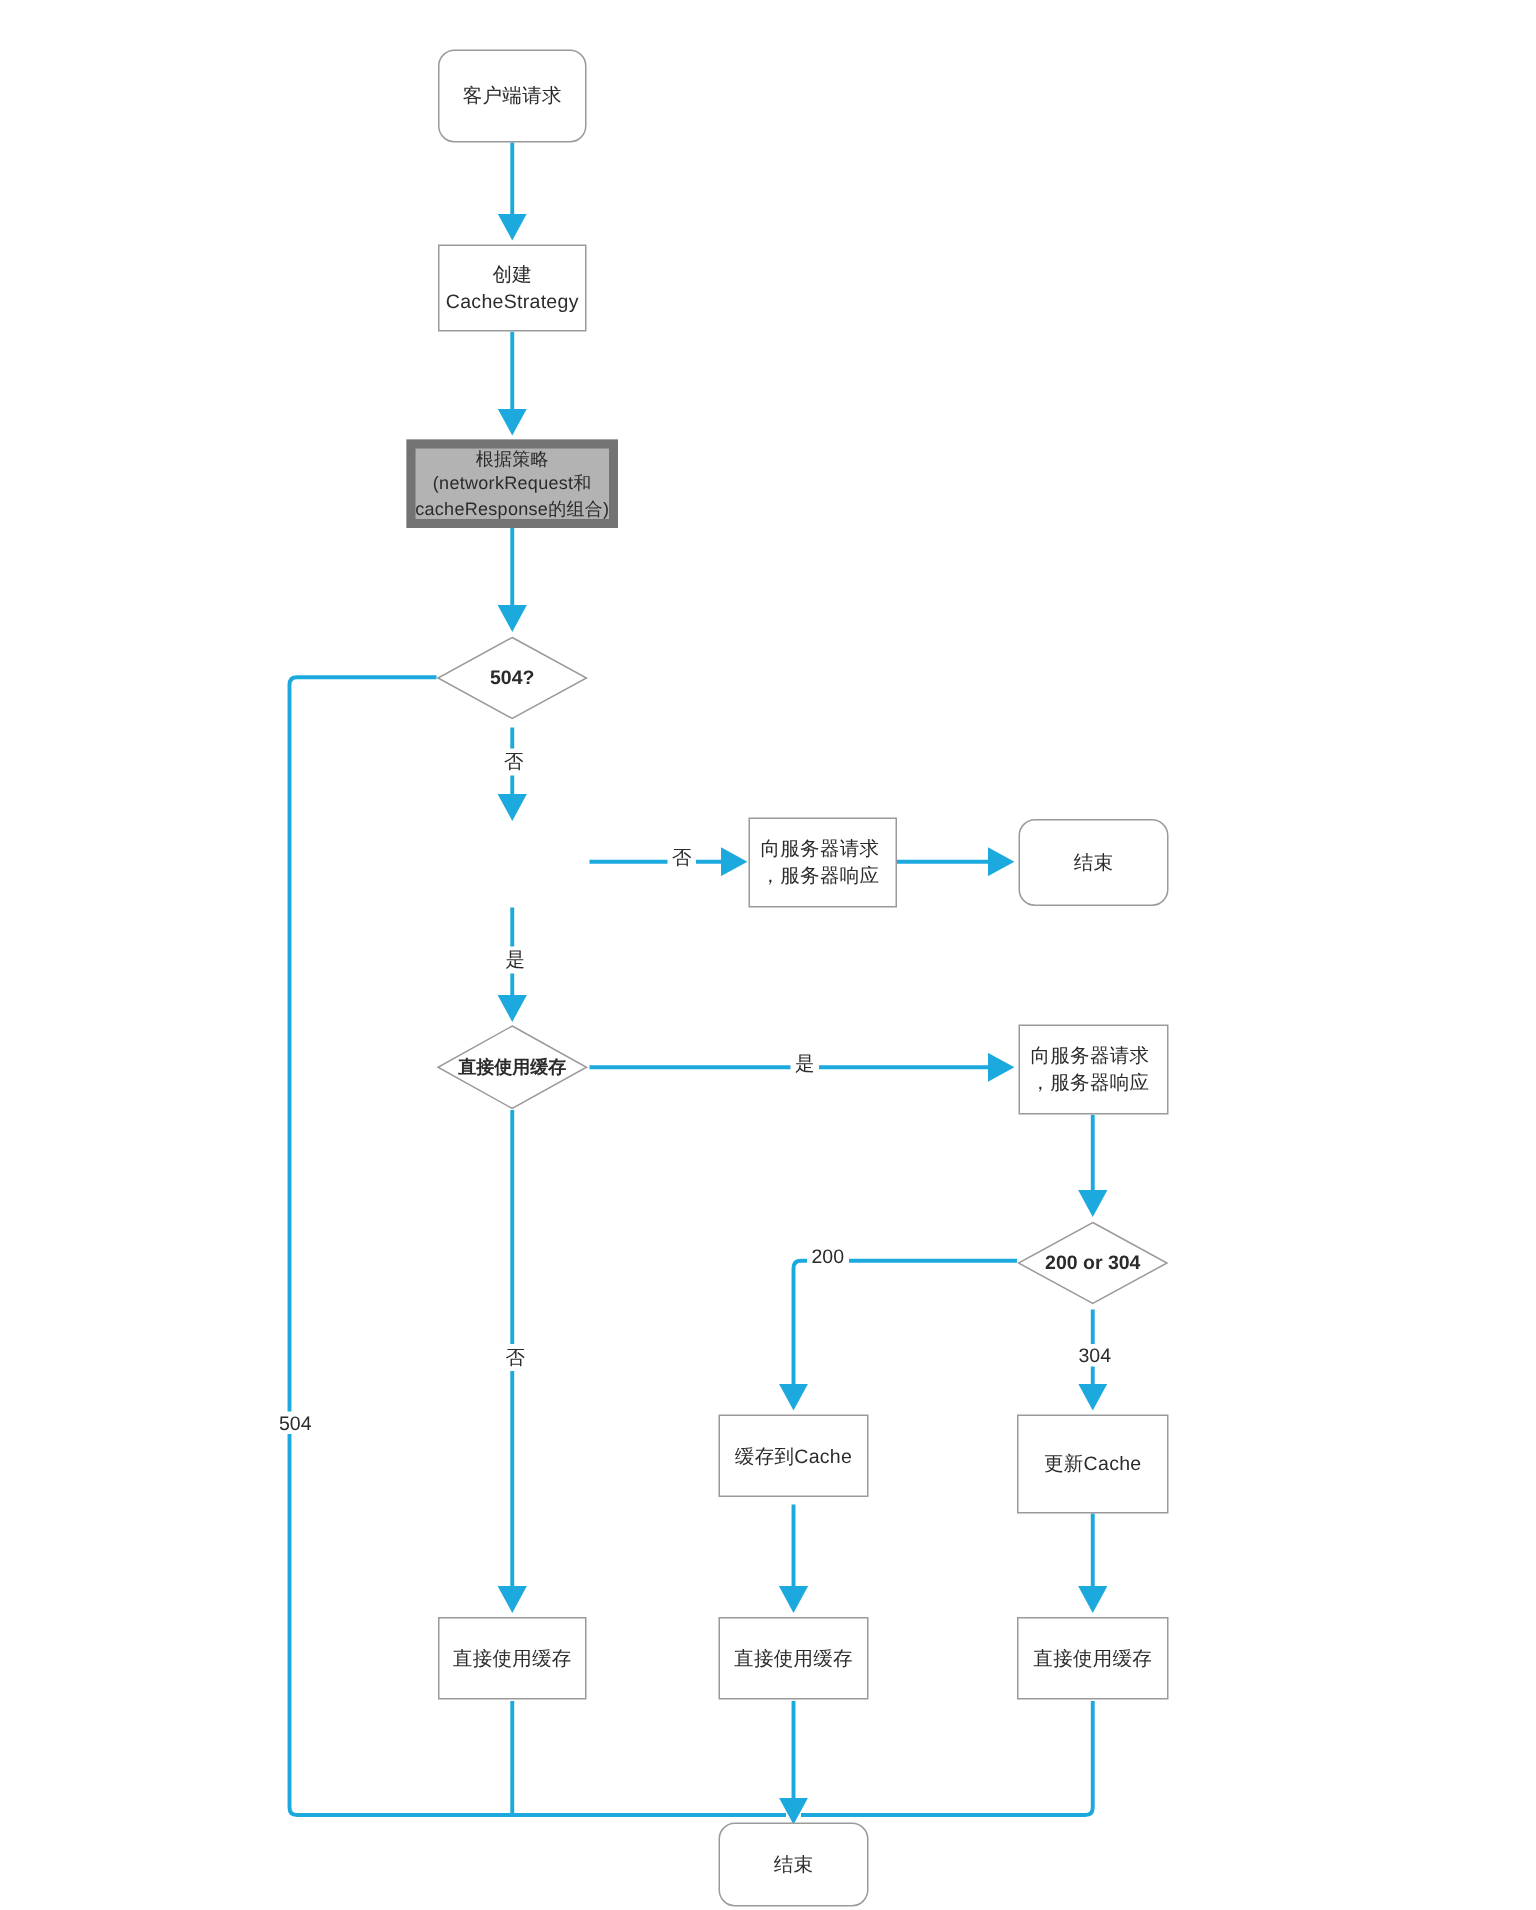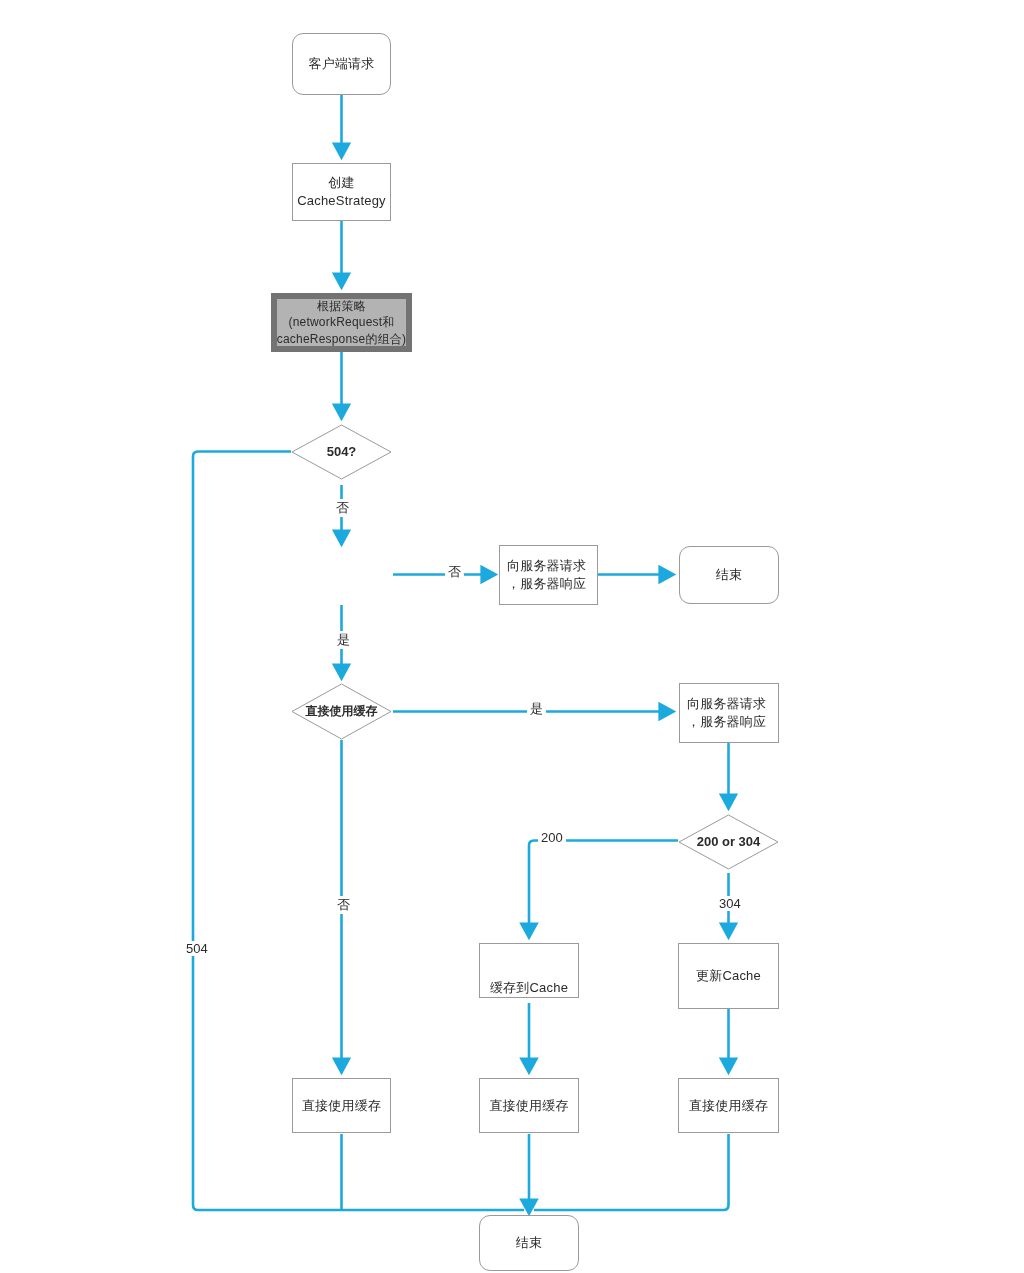--- a/index.html
+++ b/index.html
@@ -174,21 +174,21 @@
     <span>，服务器响应</span>
   </div>
 
   <div class="diamond-wrap" style="left:678px; top:814px; width:101px; height:56px;">
     <svg width="101" height="56" viewBox="0 0 101 56">
       <polygon points="50.5,1 100,28 50.5,55 1,28" fill="#ffffff" stroke="#9a9a9a" stroke-width="1"></polygon>
     </svg>
     <div class="dlabel">200 or 304</div>
   </div>
 
-  <div class="node rect" style="left:479px; top:943px; width:100px; height:55px;align-items:flex-end;">
+  <div class="node rect" style="left:479px; top:943px; width:100px; height:55px;">
     <span>缓存到Cache</span>
   </div>
 
   <div class="node rect" style="left:678px; top:943px; width:101px; height:66px;text-align:center;">
     <span>更新Cache</span>
   </div>
 
   <div class="node rect" style="left:292px; top:1078px; width:99px; height:55px;">
     <span>直接使用缓存</span>
   </div>

